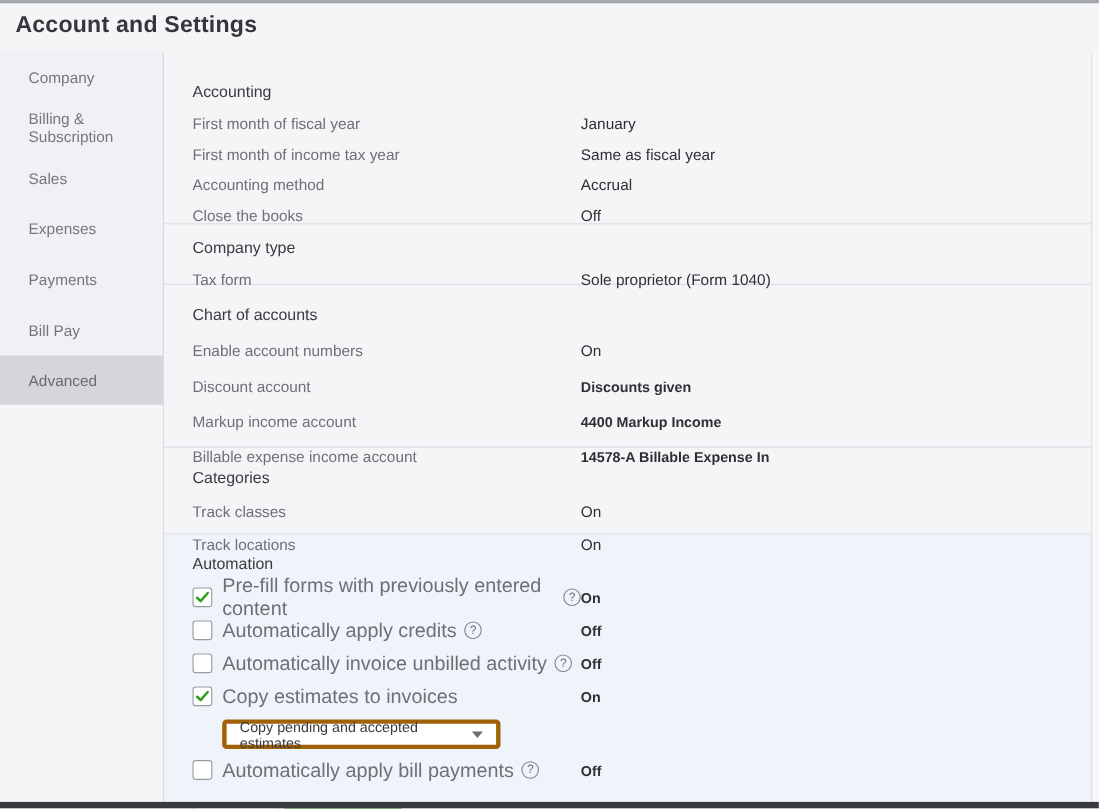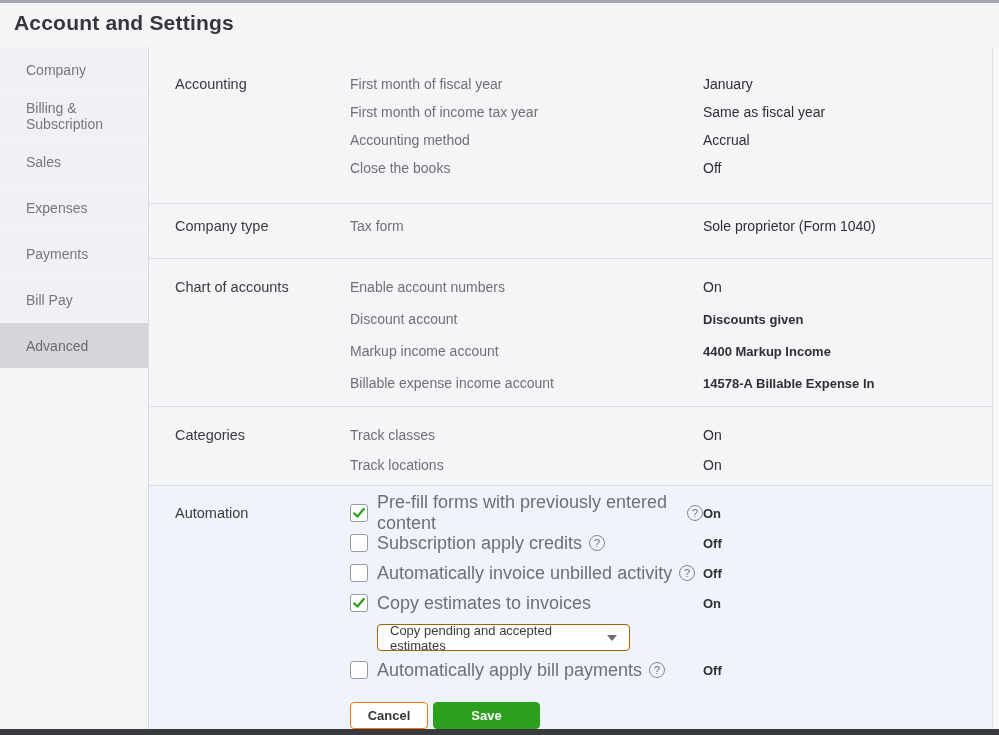--- a/index.html
+++ b/index.html
@@ -12,21 +12,21 @@
 
   
   .sidebar { position:absolute; top:47px; left:0; width:148px; }
   .side-item { height:45px; margin-bottom:1px; background:#f0f1f4; display:flex; align-items:center;
                padding-left:26px; font-size:14px; color:#75777c; cursor:pointer; }
   .side-item.selected { background:#d4d6d9; color:#696b6f; }
   .vdivider { position:absolute; left:148px; top:47px; height:682px; width:1px; background:#d6d9dd; }
 
   
   .main { position:absolute; left:149px; top:47px; right:7px; bottom:6px; }
-  .section { display:flex; padding-left:26px; border-bottom:1px solid #dadde2; }
+  .section { display:flex; padding-left:26px; border-bottom:1px solid #dadde2;flex-direction:column; }
   .sec-title { width:175px; font-size:14.5px; color:#3a3b3f; line-height:var(--rh); }
   .sec-body { flex:1; }
   .srow { display:flex; align-items:center; height:var(--rh); }
   .srow-label { width:353px; font-size:14px; color:#6e7076; }
   .srow-value { font-size:14px; color:#2f3034; }
   .srow-value.bold { font-weight:700; font-size:13px; }
 
   #sec-accounting { --rh:28px; height:157px; padding-top:23px; }
   #sec-company    { --rh:28px; height:55px;  padding-top:8px; }
   #sec-chart      { --rh:32px; height:148px; padding-top:12px; }
@@ -39,21 +39,21 @@
   .checkbox { width:18px; height:18px; background:#fff; border:1.5px solid #979ba2; border-radius:3px;
               display:flex; align-items:center; justify-content:center; cursor:pointer; flex:none; }
   .checkbox svg { display:none; width:14px; height:14px; }
   .checkbox.checked svg { display:block; }
   .cb-label { margin-left:9px; font-size:18px; color:#6e7076; }
   .help-icon { width:16px; height:16px; margin-left:7px; border:1px solid #85878d; border-radius:50%;
                color:#6d6f75; font-size:11px; line-height:14px; text-align:center; cursor:pointer; flex:none; }
   .help-icon::after { content:"?"; }
   .auto-value { font-size:13.5px; color:#2f3034; font-weight:700; font-size:13px; }
 
-  .dropdown { margin:6px 0 4px 27px; width:253px; height:27px; background:#fff; border:1px solid #a16207;
+  .dropdown { margin:6px 0 4px 27px; width:253px; height:27px; background:#fff; border:4px solid #a16207;
               border-radius:4px; display:flex; align-items:center; justify-content:space-between;
               padding:0 12px; font-size:13px; color:#3a3b3f; cursor:pointer; }
   .caret { width:0; height:0; border-left:5px solid transparent; border-right:5px solid transparent;
            border-top:6px solid #6b6d73; }
 
   
   .footer-buttons { display:flex; margin-top:17px; }
   .btn { height:27px; border-radius:4px; font-size:13px; font-weight:700; display:flex;
          align-items:center; justify-content:center; cursor:pointer; }
   .btn-cancel { width:78px; background:#ffffff; border:1px solid #f97316; color:#35363a; }
@@ -179,21 +179,21 @@
             <span class="help-icon"></span>
           </div>
           <div class="auto-value">On</div>
         </div>
 
         <div class="auto-row">
           <div class="check-group">
             <span class="checkbox">
               
             </span>
-            <span class="cb-label">Subscription apply credits</span>
+            <span class="cb-label">Automatically apply credits</span>
             <span class="help-icon"></span>
           </div>
           <div class="auto-value">Off</div>
         </div>
 
         <div class="auto-row">
           <div class="check-group">
             <span class="checkbox">
               
             </span>

